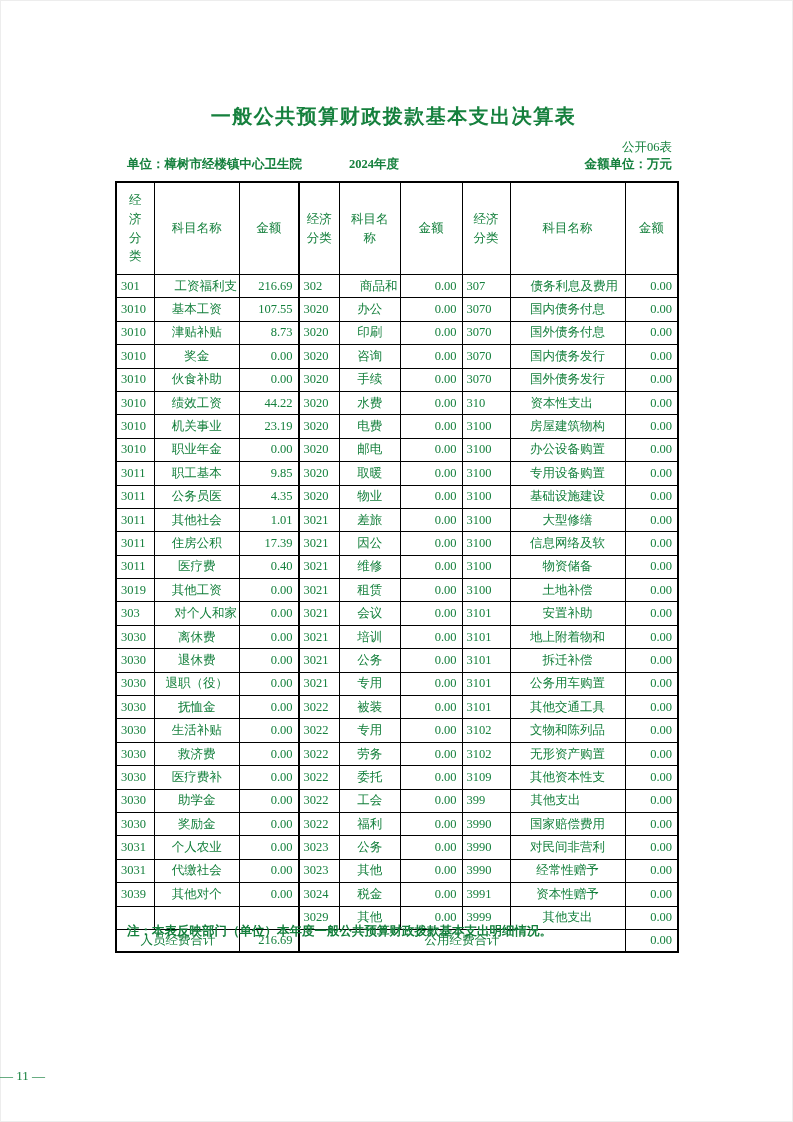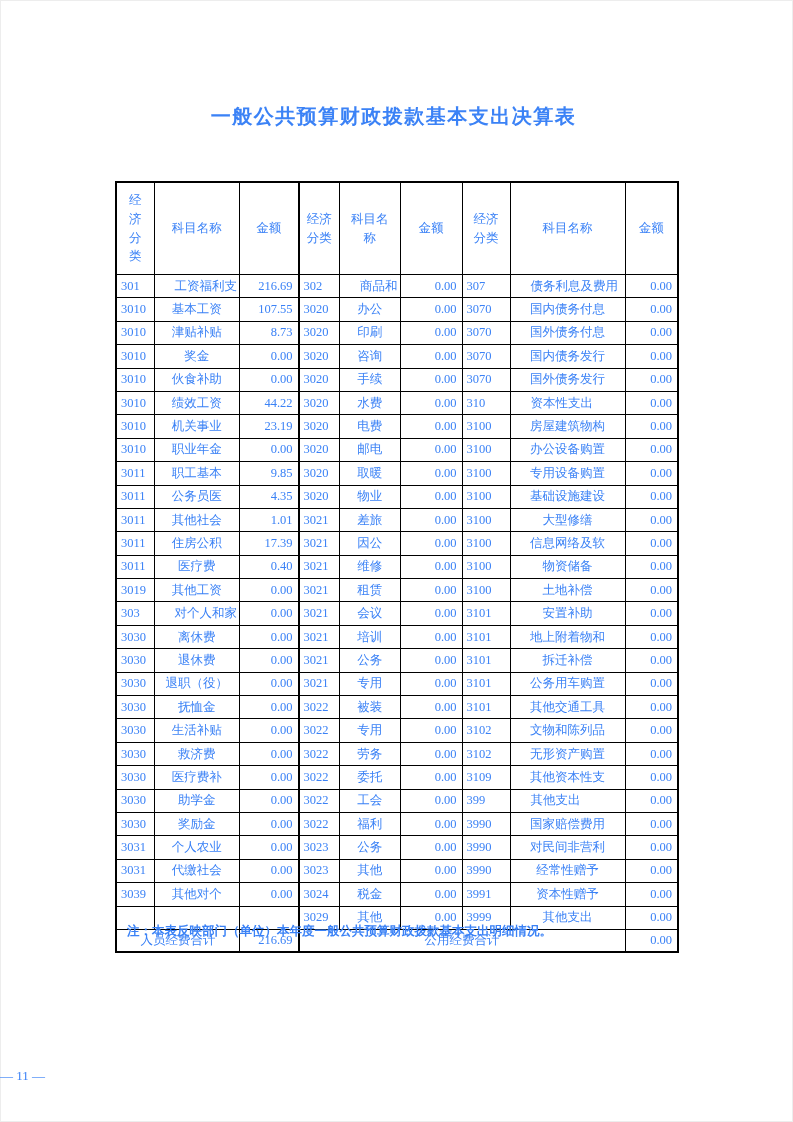--- a/index.html
+++ b/index.html
@@ -2,21 +2,21 @@
 <html><head>
 <meta charset="utf-8">
 <style>
   * { box-sizing: border-box; margin: 0; padding: 0; }
   html, body { background: #ffffff; }
   .page {
     position: relative;
     width: 793px;
     height: 1122px;
     background: #ffffff;
-    color: #3b82f6;
+    color: #15803d;
     font-family: "Liberation Serif", "DejaVu Serif", serif;
     box-shadow: inset 0 0 0 1px #ededed;
     overflow: hidden;
   }
   .title {
     position: absolute;
     top: 103px; left: 115px; width: 557px;
     text-align: center;
     font-size: 20px;
     font-weight: bold;
@@ -79,21 +79,27 @@
     font-size: 13px;
   }
 </style>
 </head>
 <body>
 
 <div class="page">
 
   <div class="title">一般公共预算财政拨款基本支出决算表</div>
 
-
+  <div class="form-label">公开06表</div>
+
+  <div class="meta-row">
+    <span class="meta-unit">单位：樟树市经楼镇中心卫生院</span>
+    <span class="meta-year">2024年度</span>
+    <span class="meta-amount">金额单位：万元</span>
+  </div>
 
   <table class="main">
     <colgroup>
       <col style="width:38px">
         <col style="width:85px">
         <col style="width:59px">
       <col style="width:41px">
         <col style="width:55px">
         <col style="width:62px">
       <col style="width:48px">

